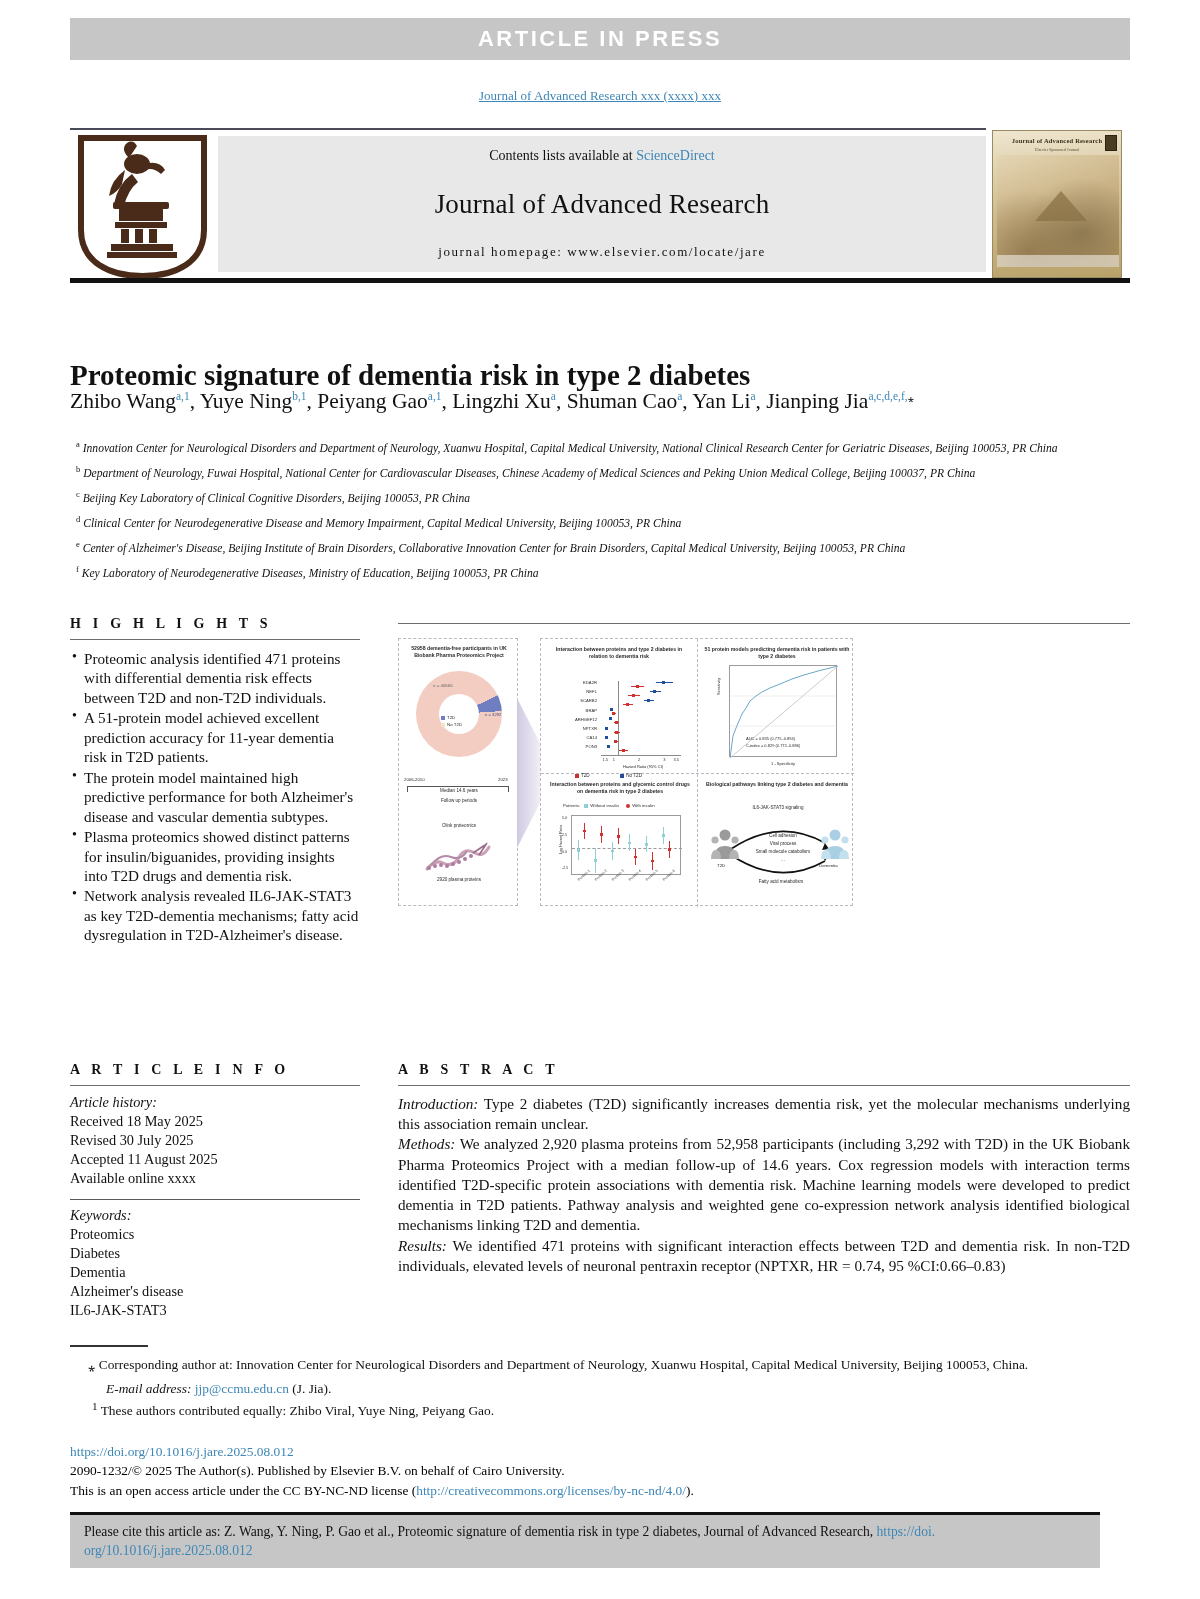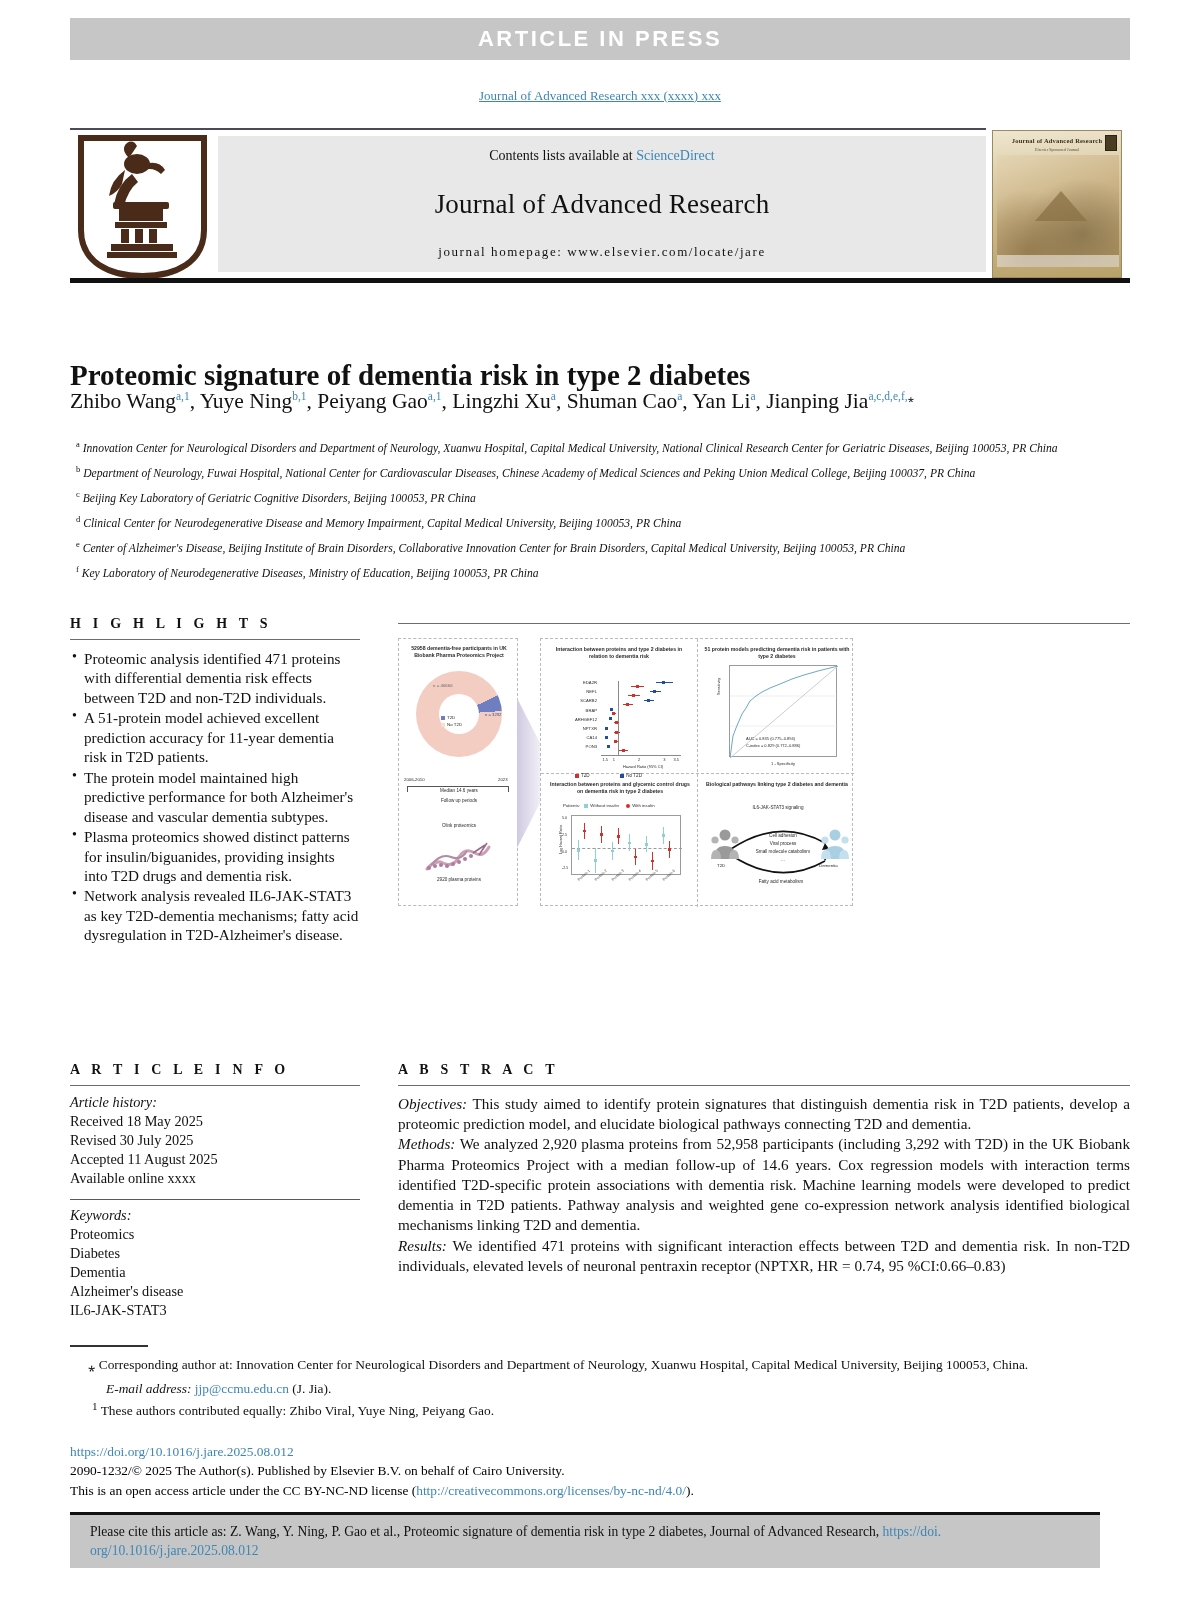--- a/index.html
+++ b/index.html
@@ -239,21 +239,21 @@
   .fn-line { font-size: 13.4px; line-height: 1.4; color: #111; }
   .fn-line .it { font-style: italic; }
   .fn-line a, .lnk { color: #3d86b5; text-decoration: none; }
   .fn-indent { padding-left: 18px; }
 
   .license { position: absolute; left: 0; top: 1442px; width: 1060px; font-size: 13.4px; line-height: 1.45; }
 
   .cite-box {
     position: absolute; left: 0; top: 1512px; width: 1030px;
     background: #c6c6c6; border-top: 3px solid #111;
-    padding: 7px 9px 8px 20px;
+    padding: 7px 9px 8px 14px;
     font-size: 13.6px; line-height: 1.4; color: #111;
   }
 </style>
 </head>
 <body>
 
 <div class="page">
 
   <div class="press-banner">
     <span>ARTICLE  IN  PRESS</span>
@@ -306,21 +306,21 @@
     <div class="mast-rule-bottom"></div>
   </div>
 
   <h1 class="art-title">Proteomic signature of dementia risk in type 2 diabetes</h1>
 
   <div class="authors" id="author-list"><span>Zhibo Wang</span><sup>a,1</sup>, <span>Yuye Ning</span><sup>b,1</sup>, <span>Peiyang Gao</span><sup>a,1</sup>, <span>Lingzhi Xu</span><sup>a</sup>, <span>Shuman Cao</span><sup>a</sup>, <span>Yan Li</span><sup>a</sup>, <span>Jianping Jia</span><sup>a,c,d,e,f,</sup><sup class="star">⁎</sup></div>
 
   <div class="affils" id="affiliation-list">
       <div class="aff"><sup>a</sup><span> Innovation Center for Neurological Disorders and Department of Neurology, Xuanwu Hospital, Capital Medical University, National Clinical Research Center for Geriatric Diseases, Beijing 100053, PR China</span></div>
       <div class="aff"><sup>b</sup><span> Department of Neurology, Fuwai Hospital, National Center for Cardiovascular Diseases, Chinese Academy of Medical Sciences and Peking Union Medical College, Beijing 100037, PR China</span></div>
-      <div class="aff"><sup>c</sup><span> Beijing Key Laboratory of Geriatric Cognitive Disorders, Beijing 100053, PR China</span></div>
+      <div class="aff"><sup>c</sup><span> Beijing Key Laboratory of Clinical Cognitive Disorders, Beijing 100053, PR China</span></div>
       <div class="aff"><sup>d</sup><span> Clinical Center for Neurodegenerative Disease and Memory Impairment, Capital Medical University, Beijing 100053, PR China</span></div>
       <div class="aff"><sup>e</sup><span> Center of Alzheimer's Disease, Beijing Institute of Brain Disorders, Collaborative Innovation Center for Brain Disorders, Capital Medical University, Beijing 100053, PR China</span></div>
       <div class="aff"><sup>f</sup><span> Key Laboratory of Neurodegenerative Diseases, Ministry of Education, Beijing 100053, PR China</span></div>
     </div>
 
   <div class="highlights-wrap">
     <div class="sec-head">H I G H L I G H T S</div>
     <div class="hr-thin"></div>
     <ul class="hl-list" id="highlights-list">
         <li>Proteomic analysis identified 471 proteins with differential dementia risk effects between T2D and non-T2D individuals.</li>
@@ -566,21 +566,21 @@
         <div class="ga-t" style="position:absolute; left:176px; top:224px; font-size:4.4px;">T2D</div>
         <div class="ga-t" style="position:absolute; left:278px; top:224px; font-size:4.4px;">Dementia</div>
       </div>
     </div>
   </div>
 
   <div class="abs-wrap">
     <div class="sec-head">A B S T R A C T</div>
     <div class="hr-thin"></div>
     <div class="abs-body" id="abstract-body">
-        <p><span class="lead">Objectives:</span><span>  This study aimed to identify protein signatures that distinguish dementia risk in T2D patients, develop a proteomic prediction model, and elucidate biological pathways connecting T2D and dementia.</span></p>
+        <p><span class="lead">Introduction:</span><span>  Type 2 diabetes (T2D) significantly increases dementia risk, yet the molecular mechanisms underlying this association remain unclear.</span></p>
         <p><span class="lead">Methods:</span><span>  We analyzed 2,920 plasma proteins from 52,958 participants (including 3,292 with T2D) in the UK Biobank Pharma Proteomics Project with a median follow-up of 14.6 years. Cox regression models with interaction terms identified T2D-specific protein associations with dementia risk. Machine learning models were developed to predict dementia in T2D patients. Pathway analysis and weighted gene co-expression network analysis identified biological mechanisms linking T2D and dementia.</span></p>
         <p><span class="lead">Results:</span><span>  We identified 471 proteins with significant interaction effects between T2D and dementia risk. In non-T2D individuals, elevated levels of neuronal pentraxin receptor (NPTXR, HR = 0.74, 95 %CI:0.66–0.83)</span></p>
       </div>
   </div>
 
   <div class="footnotes">
     <div class="fn-rule"></div>
     <div class="fn-line fn-indent">⁎ Corresponding author at: Innovation Center for Neurological Disorders and Department of Neurology, Xuanwu Hospital, Capital Medical University, Beijing 100053, China.</div>
     <div class="fn-line fn-indent" style="padding-left:36px; margin-top:6px;">
       <span class="it">E-mail address:</span>

